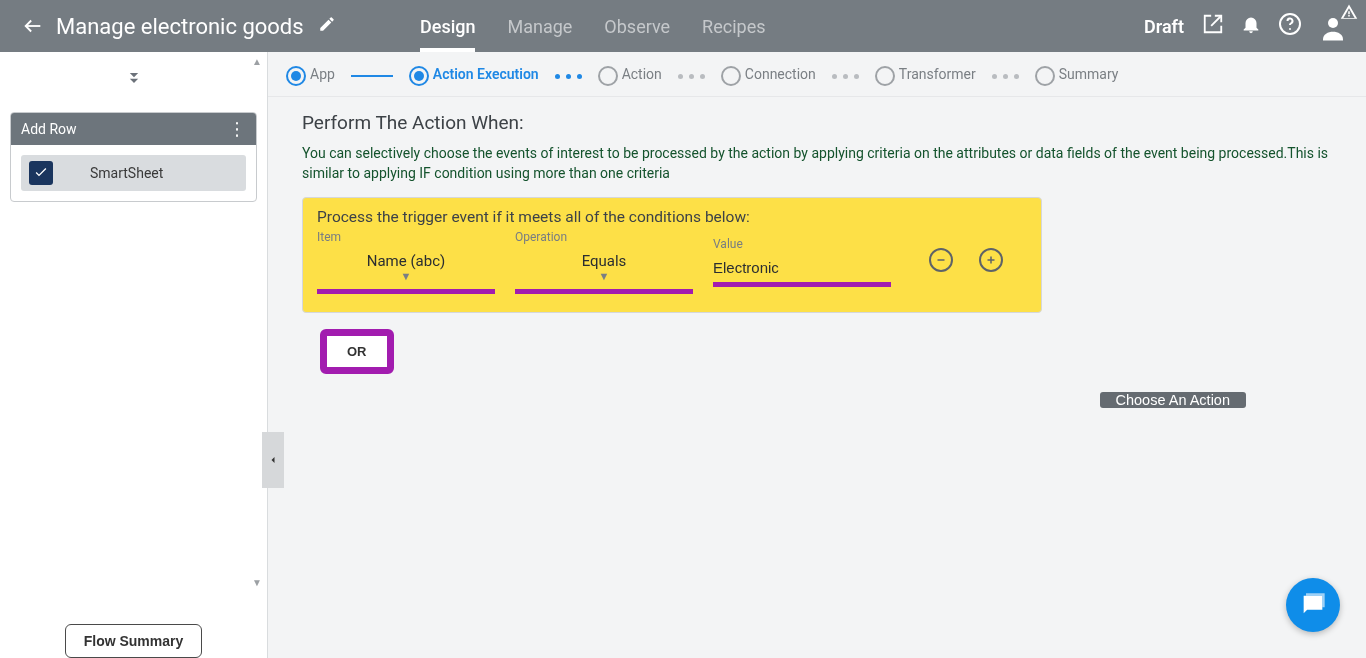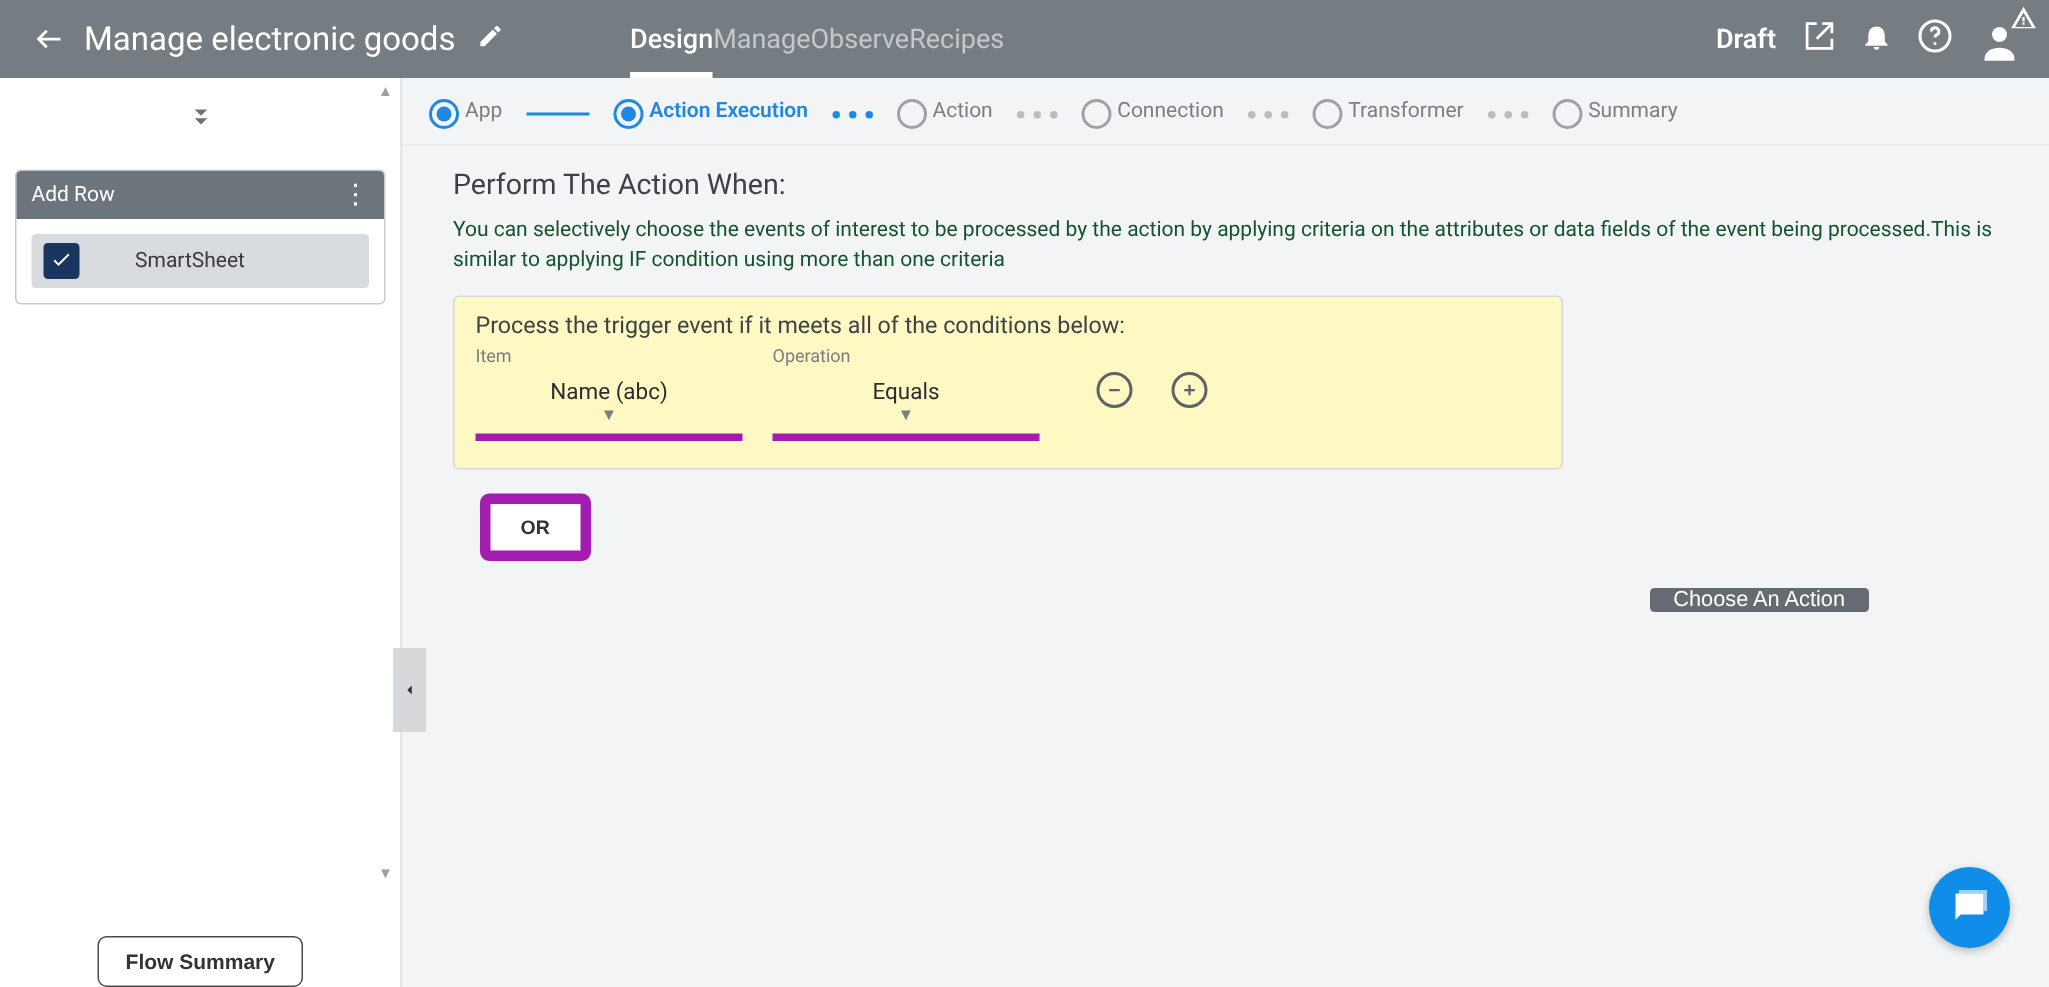--- a/index.html
+++ b/index.html
@@ -37,20 +37,21 @@
     margin-left: 14px;
     cursor: pointer;
   }
   .tab-strip {
     position: absolute;
     left: 420px;
     top: 0;
     height: 52px;
     display: flex;
     align-items: center;
+    gap: 32px;
     font-size: 18px;
   }
   .tab-item { color: #c5c8cb; cursor: pointer; position: relative; height:52px; display:flex; align-items:center;}
   .tab-item.active { color: #fff; font-weight: 500;}
   .tab-item.active::after {
     content: "";
     position: absolute;
     bottom: 0; left: 0; right: 0;
     height: 4px; background: #fff;
   }
@@ -221,21 +222,21 @@
   .section-desc {
     font-size:14px;
     color:#14532d;
     line-height:1.4;
     max-width:1030px;
     margin-bottom:14px;
   }
   .conditions-box {
     border:1px solid #d5d7da;
     border-radius:4px;
-    background:#fef9c3;
+    background:#fde047;
     padding:10px 14px 18px 14px;
     max-width:740px;
   }
   .conditions-head {
     font-size:15.5px;
     color:#3d4247;
     margin-bottom:4px;
   }
   .cond-row {
     display:flex;
@@ -493,20 +494,24 @@
               <span class="caret">▼</span>
             </div>
           </div>
           <div class="cond-field">
             <label>Operation</label>
             <div class="select-wrap w-op">
               <span>Equals</span>
               <span class="caret">▼</span>
             </div>
           </div>
+          <div class="cond-field">
+            <label>Value</label>
+            <input class="text-input w-val" value="Electronic" style="">
+          </div>
           <div class="cond-buttons">
             <span class="circ-btn">
               <svg width="12" height="12" viewBox="0 0 24 24" stroke="#5e6368" stroke-width="3">
                   <line x1="5" y1="12" x2="19" y2="12"></line>
                 </svg>
             </span>
             <span class="circ-btn">
               <svg width="12" height="12" viewBox="0 0 24 24" stroke="#5e6368" stroke-width="3">
                   <line x1="12" y1="5" x2="12" y2="19"></line>
                   <line x1="5" y1="12" x2="19" y2="12"></line>

